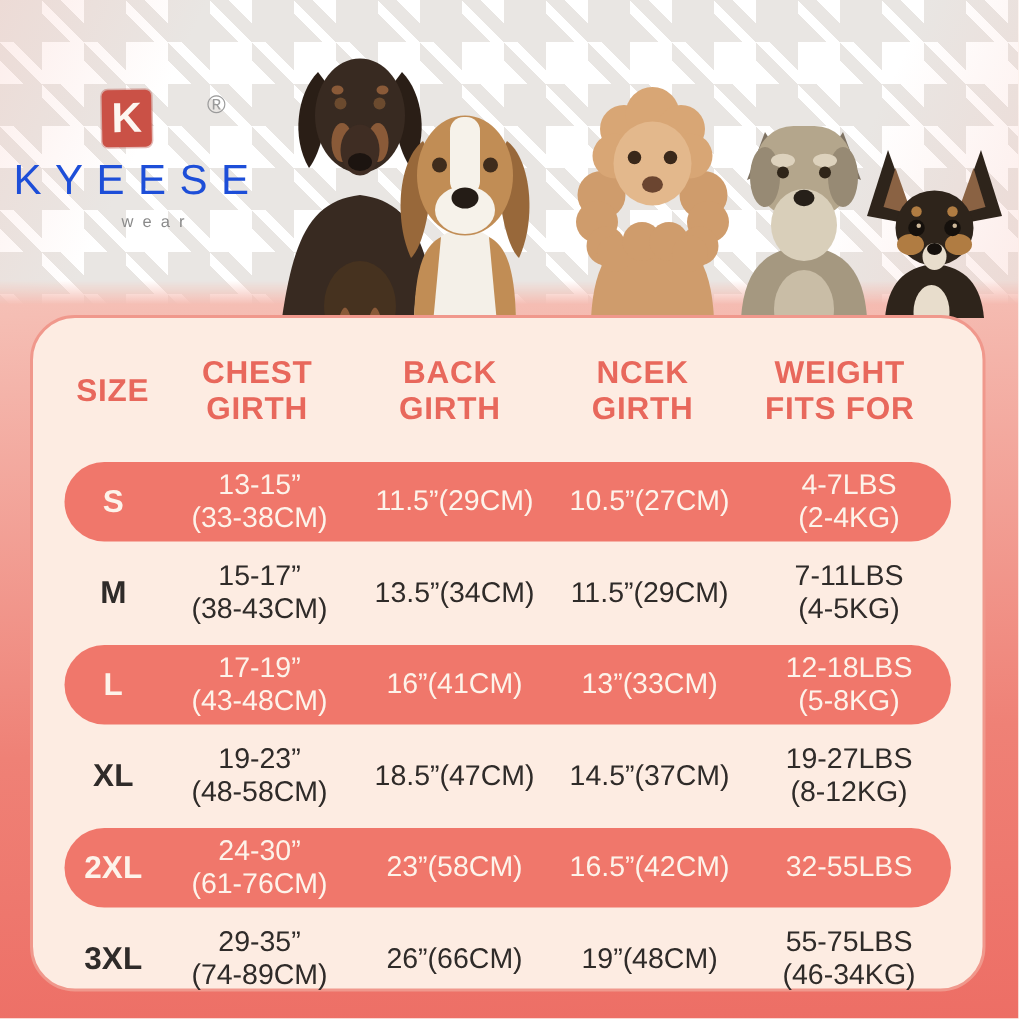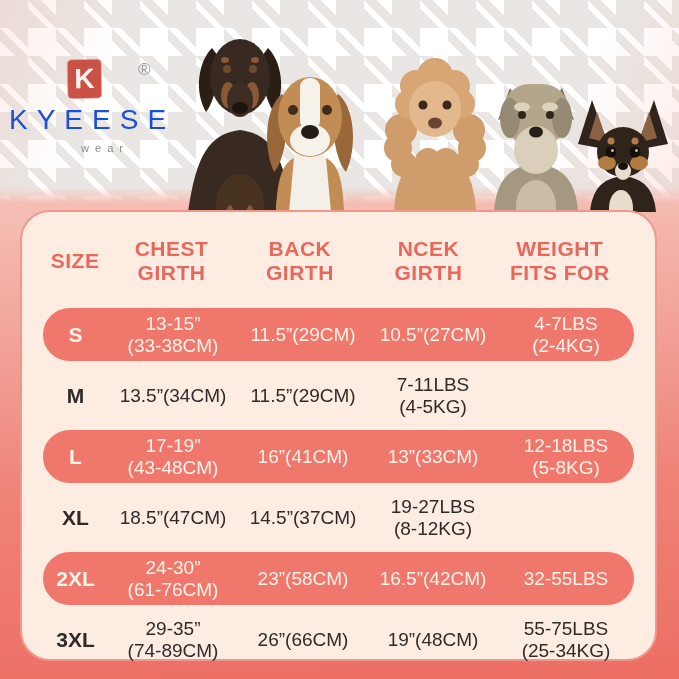--- a/index.html
+++ b/index.html
@@ -220,20 +220,24 @@
           </div>
         <div class="cell">11.5”(29CM)</div>
         <div class="cell">10.5”(27CM)</div>
         <div class="cell">
             <span>4-7LBS</span>
             <span>(2-4KG)</span>
           </div>
       </div>
       <div class="row">
         <div class="cell size">M</div>
+        <div class="cell">
+            <span>15-17”</span>
+            <span>(38-43CM)</span>
+          </div>
         <div class="cell">13.5”(34CM)</div>
         <div class="cell">11.5”(29CM)</div>
         <div class="cell">
             <span>7-11LBS</span>
             <span>(4-5KG)</span>
           </div>
       </div>
       <div class="row hl">
         <div class="cell size">L</div>
         <div class="cell">
@@ -242,20 +246,24 @@
           </div>
         <div class="cell">16”(41CM)</div>
         <div class="cell">13”(33CM)</div>
         <div class="cell">
             <span>12-18LBS</span>
             <span>(5-8KG)</span>
           </div>
       </div>
       <div class="row">
         <div class="cell size">XL</div>
+        <div class="cell">
+            <span>19-23”</span>
+            <span>(48-58CM)</span>
+          </div>
         <div class="cell">18.5”(47CM)</div>
         <div class="cell">14.5”(37CM)</div>
         <div class="cell">
             <span>19-27LBS</span>
             <span>(8-12KG)</span>
           </div>
       </div>
       <div class="row hl">
         <div class="cell size">2XL</div>
         <div class="cell">
@@ -271,18 +279,18 @@
       <div class="row">
         <div class="cell size">3XL</div>
         <div class="cell">
             <span>29-35”</span>
             <span>(74-89CM)</span>
           </div>
         <div class="cell">26”(66CM)</div>
         <div class="cell">19”(48CM)</div>
         <div class="cell">
             <span>55-75LBS</span>
-            <span>(25-34KG)</span>
+            <span>(46-34KG)</span>
           </div>
       </div>
     </div>
   </div>
 </div>
 
 </body></html>

